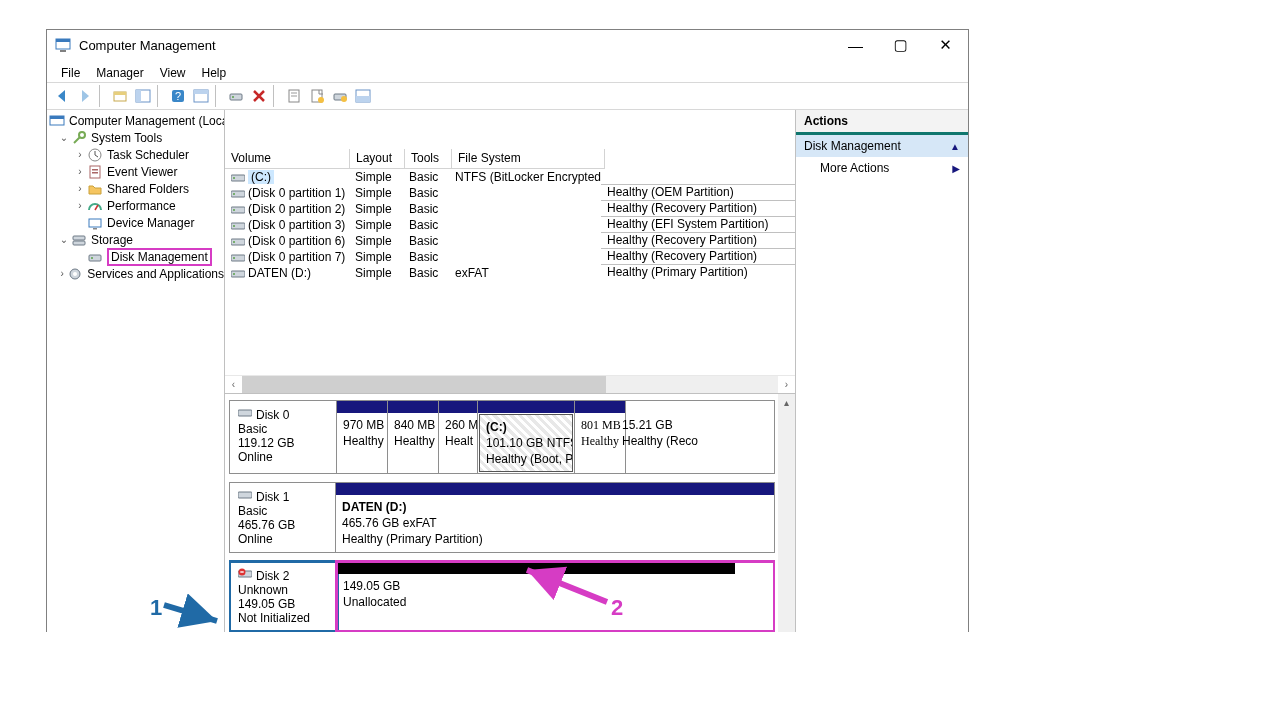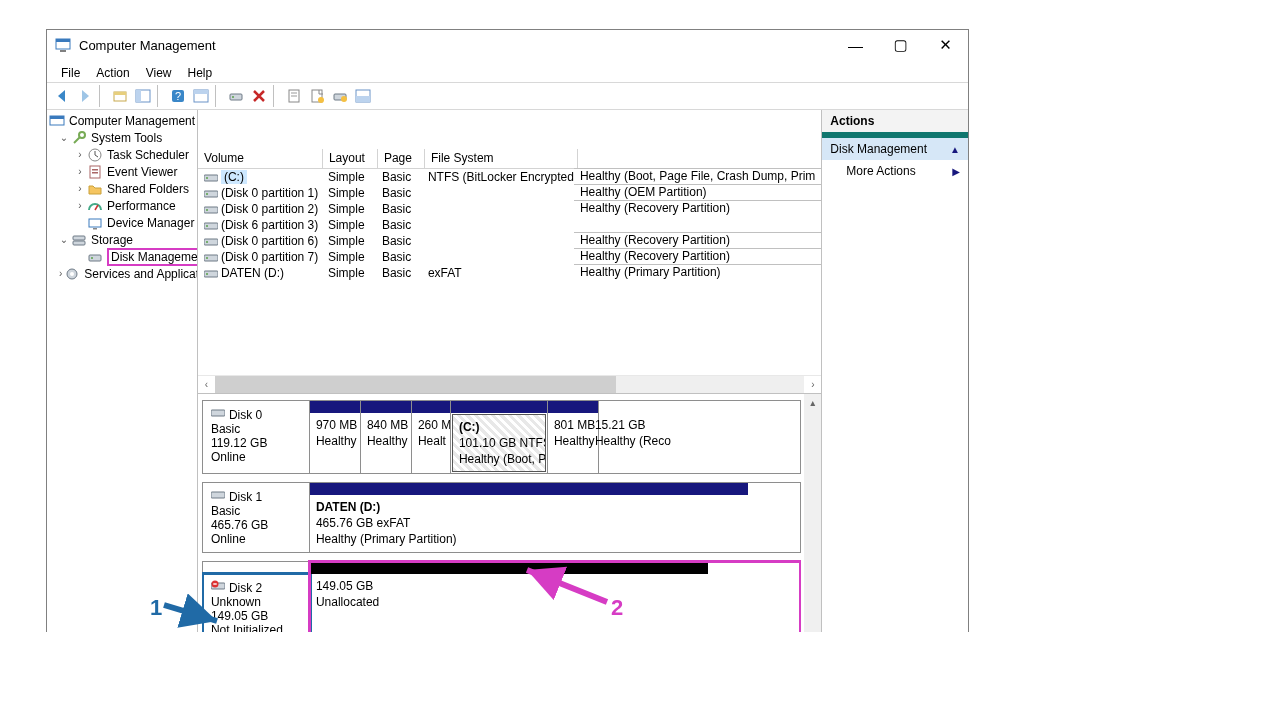--- a/index.html
+++ b/index.html
@@ -67,21 +67,21 @@
   .part .bar{height:12px;background:#17177d}
   .part .bar.black{background:#000}
   .part .ptxt{padding:4px 6px;font-size:12px;line-height:16px;white-space:nowrap;overflow:hidden}
   .part.sel .ptxt{background:repeating-linear-gradient(45deg,#e8e8e8 0,#e8e8e8 3px,#fff 3px,#fff 6px);border:1px solid #555;margin:1px}
   
   .legend{height:18px;border-top:1px solid #c0c0c0;display:flex;align-items:center;padding-left:6px;gap:6px}
   .legend .sw{width:10px;height:10px;display:inline-block;border:1px solid #555}
   .legend .sw.black{background:#000}
   .legend .sw.blue{background:#17177d}
   
-  .actions .ah{background:#f3f3f3;padding:4px 8px;font-weight:600;border-bottom:6px solid #0f766e}
+  .actions .ah{background:#f3f3f3;padding:4px 8px;font-weight:600;border-bottom:3px solid #0f766e}
   .actions .row{display:flex;align-items:center;justify-content:space-between;padding:4px 8px}
   .actions .row.blue{background:#d6e7f7}
   .actions .arr{font-size:10px;color:#17177d}
   
   .status{height:17px;border-top:1px solid #c0c0c0;display:flex}
   .status .cell{border-right:1px solid #c0c0c0;min-width:80px}
   .status .cell.big{flex:1}
   
   .ann{position:absolute;pointer-events:none}
   .num1{position:absolute;font:700 22px Arial;color:#206aa6}
@@ -104,21 +104,21 @@
       <span class="title">Computer Management</span>
       <div class="tbtns">
         <div class="tbtn">—</div>
         <div class="tbtn">▢</div>
         <div class="tbtn close">✕</div>
       </div>
     </div>
 
     <div class="menubar">
       <span>File</span>
-      <span>Action</span>
+      <span>Manager</span>
       <span>View</span>
       <span>Help</span>
     </div>
 
     <div class="toolbar">
       <div class="tb">
           <svg viewBox="0 0 16 16">
             <path d="M11 2 L4 8 L11 14 Z" fill="#3a87c8"></path>
           </svg>
         </div>
@@ -302,35 +302,34 @@
             <div class="ar">›</div>
           </div>
       </div>
 
       <div class="center">
 
         <div class="vlist" style="height:244px;display:flex;flex-direction:column">
           <div class="vhead">
             <div class="col volume">Volume</div>
             <div class="col layout">Layout</div>
-            <div class="col type">Page</div>
+            <div class="col type">Tools</div>
             <div class="col fs">File System</div>
           </div>
           <div id="vbody" style="flex:1">
               <div class="vrow">
                 <div class="col volume"><span class="dico">
                     <svg viewBox="0 0 14 10" width="14" height="10">
                       <rect x="0" y="2" width="14" height="6" rx="1" fill="#cfd6dd" stroke="#6e7a86"></rect>
                       <circle cx="3" cy="5" r="1" fill="#5aa04a"></circle>
                     </svg>
                   </span><span class="selC" style="padding: 0px 3px;">(C:)</span></div>
                 <div class="col layout">Simple</div>
                 <div class="col type">Basic</div>
                 <div class="col fs">NTFS (BitLocker Encrypted)</div>
-                <div class="col status">Healthy (Boot, Page File, Crash Dump, Prim</div>
               </div>
               <div class="vrow">
                 <div class="col volume"><span class="dico">
                     <svg viewBox="0 0 14 10" width="14" height="10">
                       <rect x="0" y="2" width="14" height="6" rx="1" fill="#cfd6dd" stroke="#6e7a86"></rect>
                       <circle cx="3" cy="5" r="1" fill="#5aa04a"></circle>
                     </svg>
                   </span><span>(Disk 0 partition 1)</span></div>
                 <div class="col layout">Simple</div>
                 <div class="col type">Basic</div>
@@ -348,24 +347,25 @@
                 <div class="col type">Basic</div>
                 <div class="col fs"></div>
                 <div class="col status">Healthy (Recovery Partition)</div>
               </div>
               <div class="vrow">
                 <div class="col volume"><span class="dico">
                     <svg viewBox="0 0 14 10" width="14" height="10">
                       <rect x="0" y="2" width="14" height="6" rx="1" fill="#cfd6dd" stroke="#6e7a86"></rect>
                       <circle cx="3" cy="5" r="1" fill="#5aa04a"></circle>
                     </svg>
-                  </span><span>(Disk 6 partition 3)</span></div>
+                  </span><span>(Disk 0 partition 3)</span></div>
                 <div class="col layout">Simple</div>
                 <div class="col type">Basic</div>
                 <div class="col fs"></div>
+                <div class="col status">Healthy (EFI System Partition)</div>
               </div>
               <div class="vrow">
                 <div class="col volume"><span class="dico">
                     <svg viewBox="0 0 14 10" width="14" height="10">
                       <rect x="0" y="2" width="14" height="6" rx="1" fill="#cfd6dd" stroke="#6e7a86"></rect>
                       <circle cx="3" cy="5" r="1" fill="#5aa04a"></circle>
                     </svg>
                   </span><span>(Disk 0 partition 6)</span></div>
                 <div class="col layout">Simple</div>
                 <div class="col type">Basic</div>
@@ -427,21 +427,21 @@
                     <div class="ptxt">840 MB<br>Healthy</div>
                   </div>
                   <div class="part" style="width: 38px;">
                     <div class="bar"></div>
                     <div class="ptxt">260 M<br>Healt</div>
                   </div>
                   <div class="part sel" style="width: 96px;">
                     <div class="bar"></div>
                     <div class="ptxt"><b>(C:)</b><br>101.10 GB NTFS (<br>Healthy (Boot, P</div>
                   </div>
-                  <div class="part" style="width: 50px;">
+                  <div class="part" style="width: 50px; font-family: Liberation Serif, serif;">
                     <div class="bar"></div>
                     <div class="ptxt">801 MB<br>Healthy</div>
                   </div>
                   <div class="part" style="width: 78px; align-items: flex-end;">
                     <div class="bar"></div>
                     <div class="ptxt">15.21 GB<br>Healthy (Reco</div>
                   </div>
                 </div>
               </div>
               <div class="diskrow">
@@ -454,21 +454,21 @@
                   <div>Online</div>
                 </div>
                 <div class="parts">
                   <div class="part" style="width: 438px;">
                     <div class="bar"></div>
                     <div class="ptxt"><b>DATEN  (D:)</b><br>465.76 GB exFAT<br>Healthy (Primary Partition)</div>
                   </div>
                 </div>
               </div>
               <div class="diskrow disk2-row">
-                <div class="diskhead" style="outline: rgb(32, 106, 166) solid 3px; outline-offset: -1px; margin-top: 12px;">
+                <div class="diskhead" style="outline: rgb(32, 106, 166) solid 3px; outline-offset: -1px;">
                   <div><span class="dico2"><svg viewBox="0 0 14 12" width="14" height="12">
                         <rect x="0" y="3" width="14" height="6" rx="1" fill="#cfd6dd" stroke="#6e7a86"></rect>
                         <circle cx="4" cy="4" r="3.5" fill="#d33"></circle>
                         <rect x="2.3" y="3.3" width="3.4" height="1.4" fill="#fff"></rect>
                       </svg></span><span class="dn">Disk 2</span></div>
                   <div>Unknown</div>
                   <div>149.05 GB</div>
                   <div>Not Initialized</div>
                 </div>
                 <div class="parts" style="outline: rgb(214, 60, 196) solid 3px; outline-offset: -1px;">

